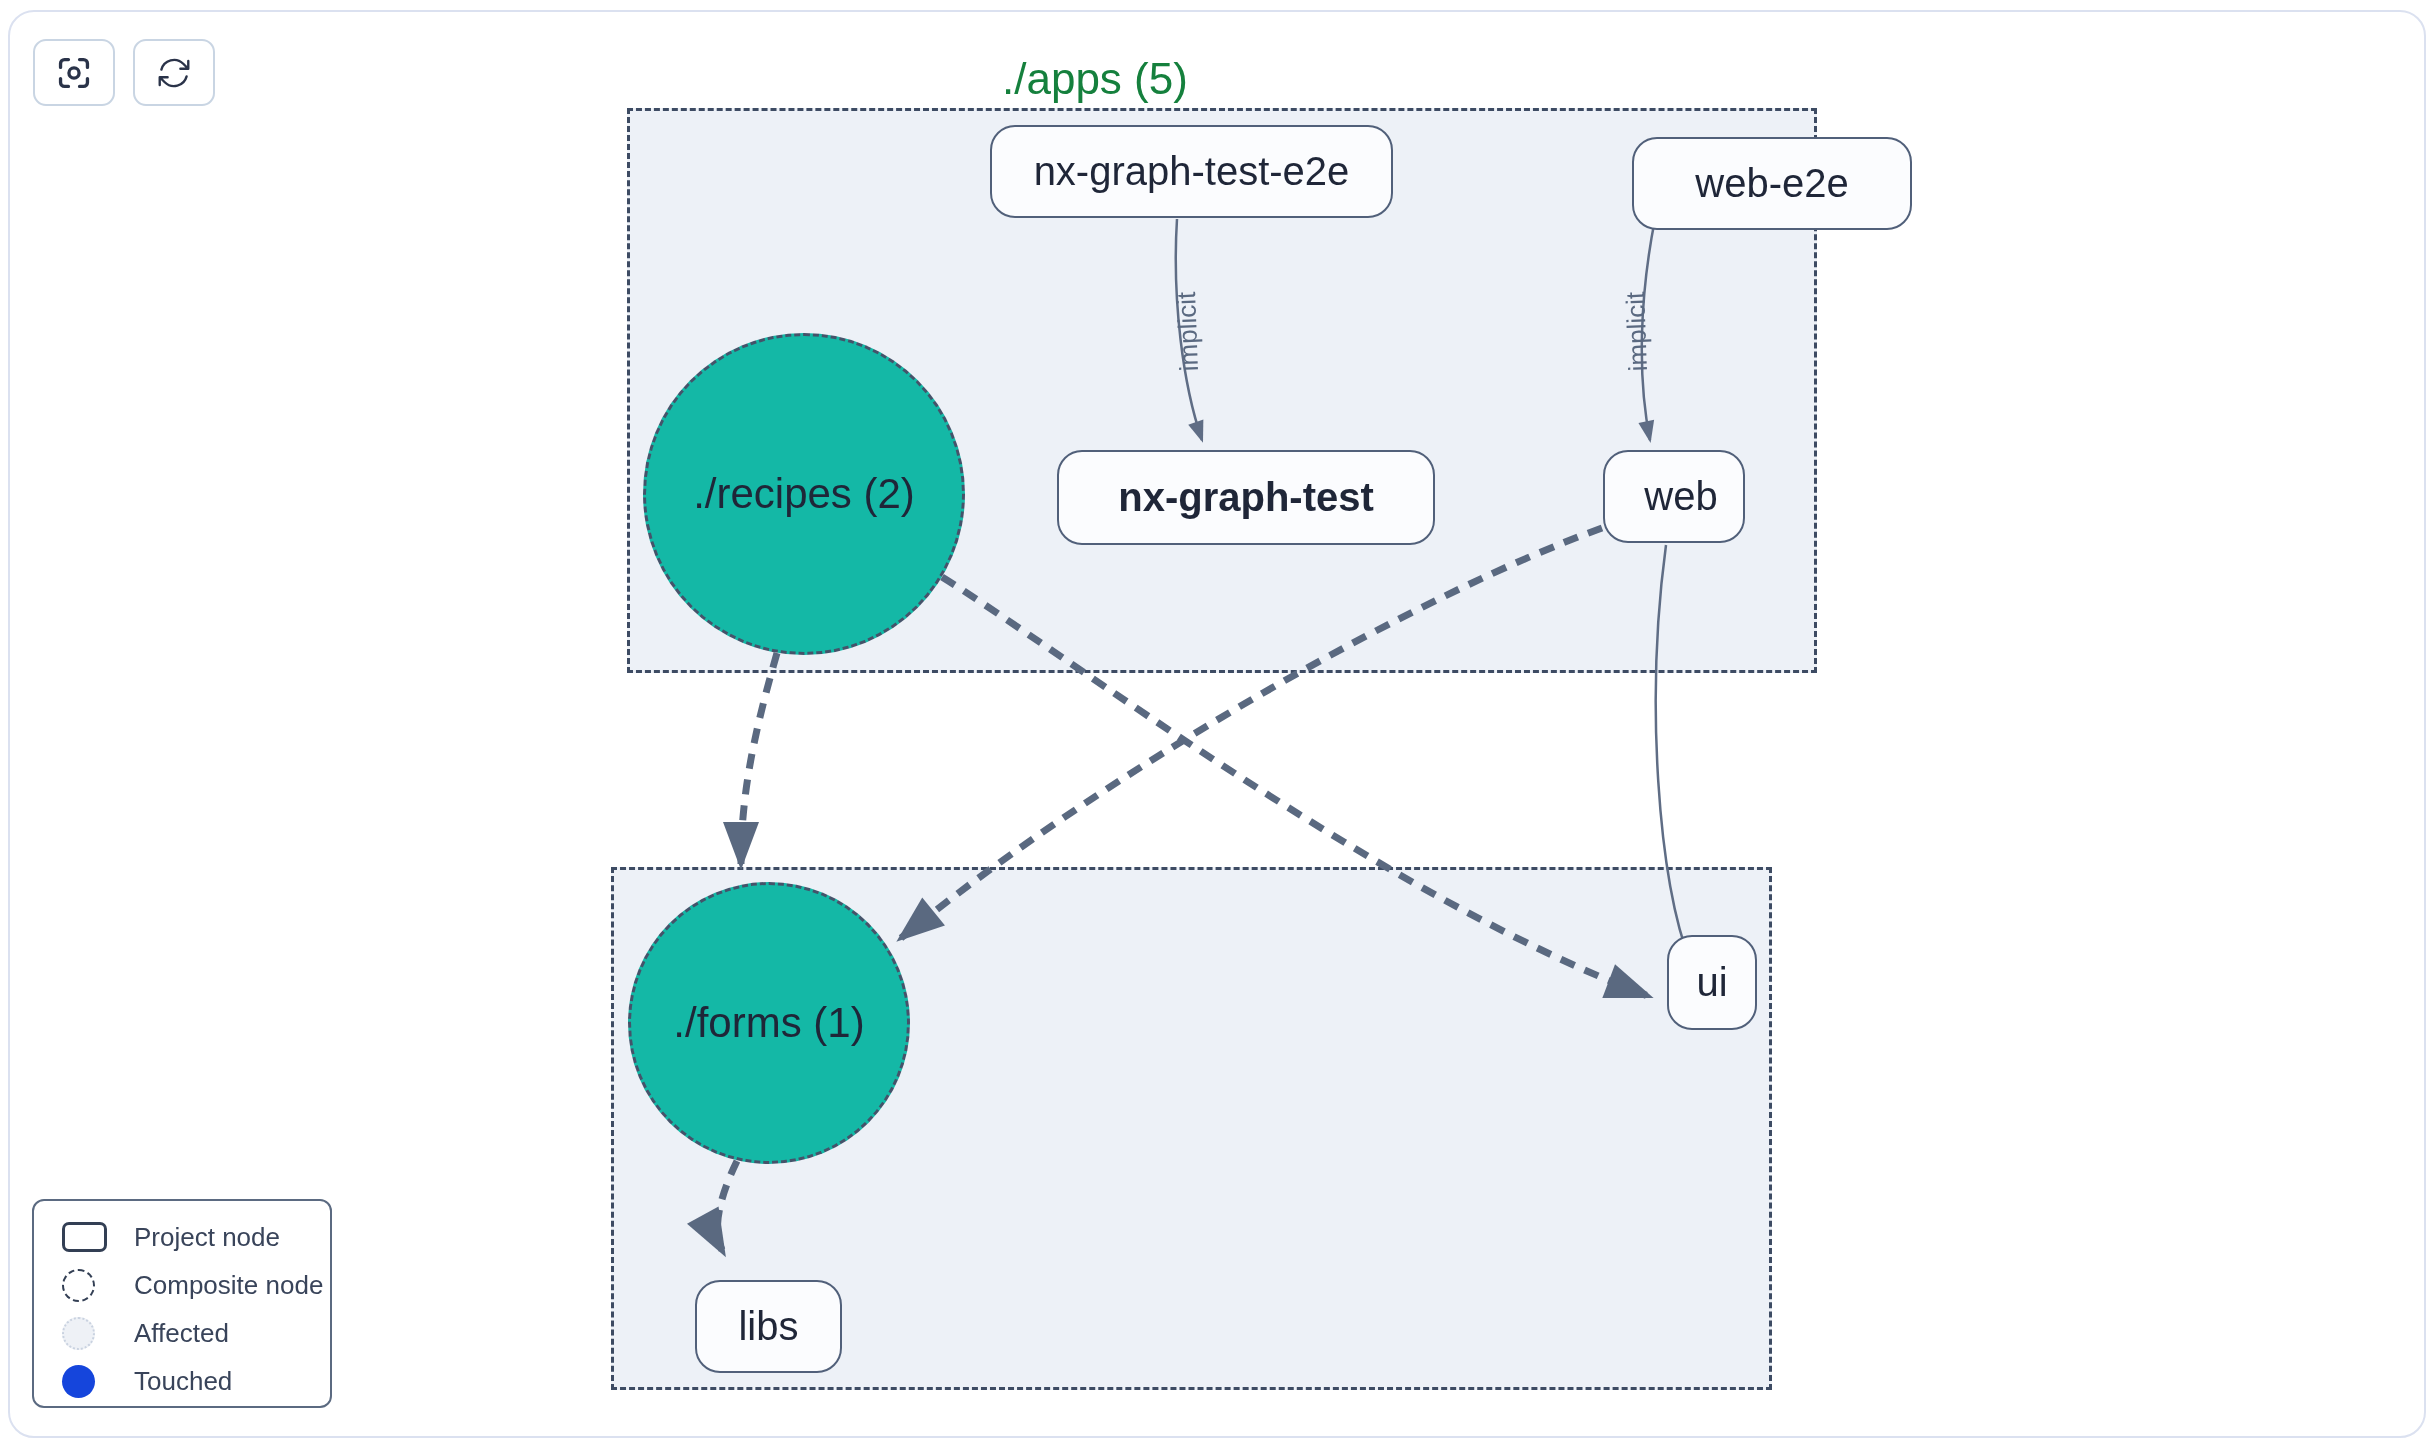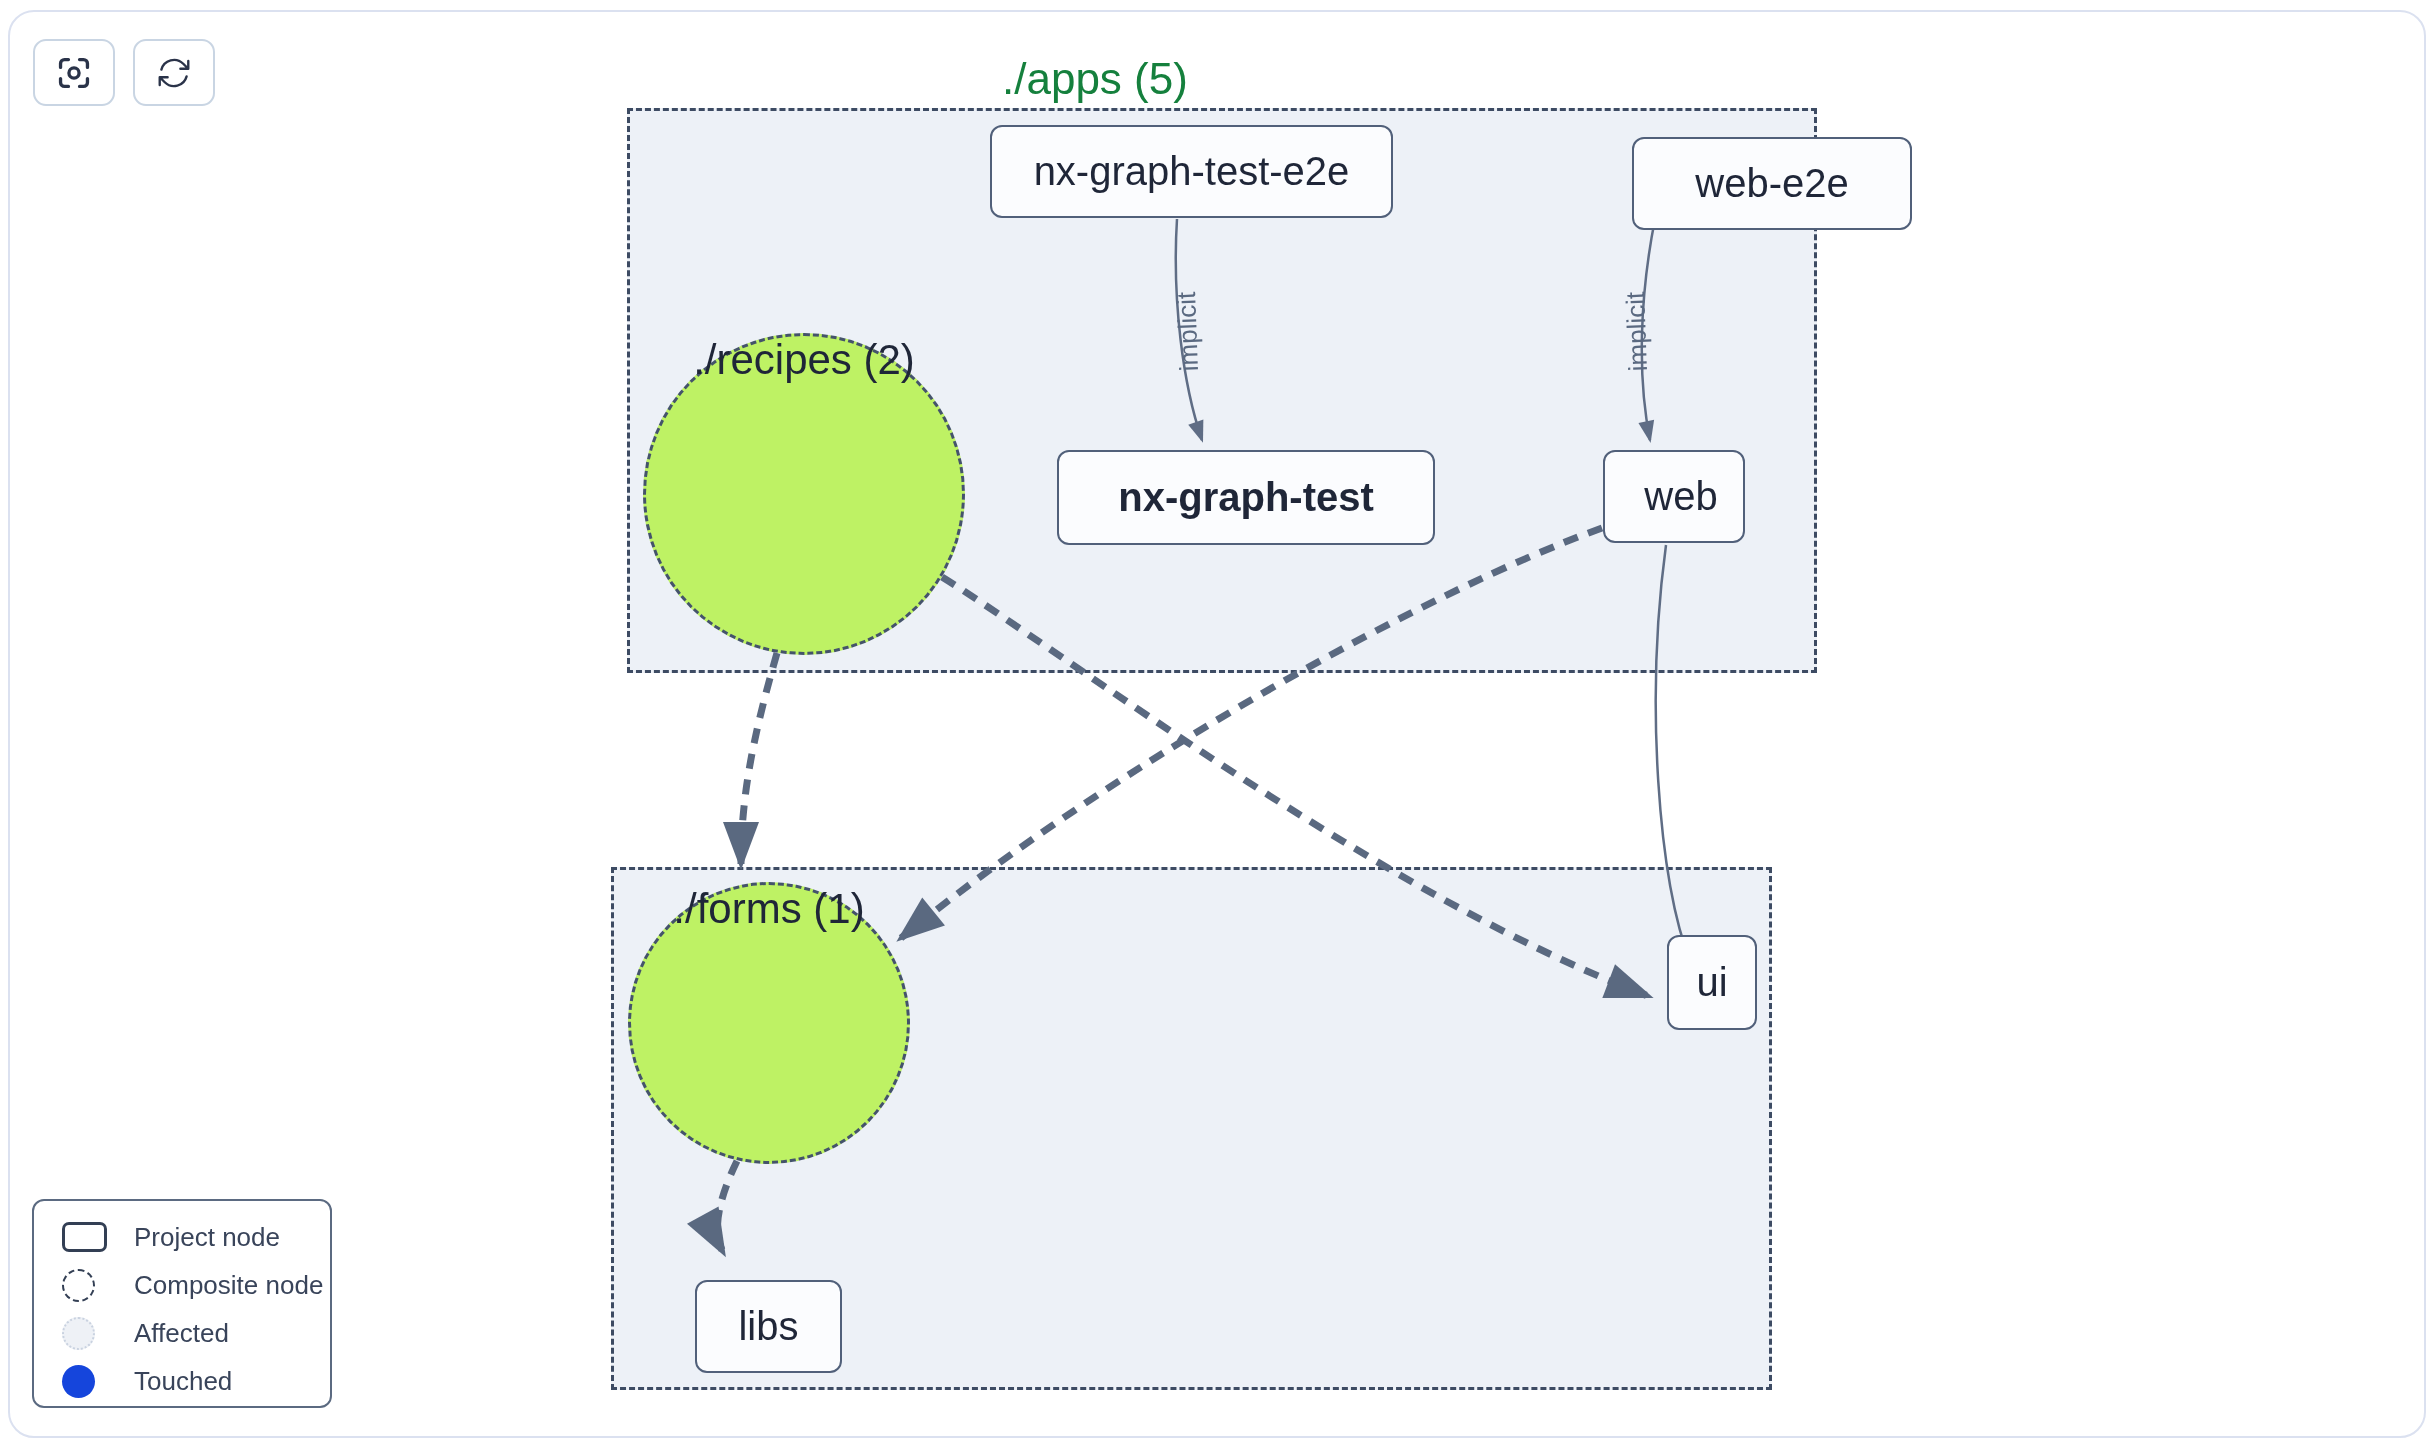--- a/index.html
+++ b/index.html
@@ -36,36 +36,36 @@
   .group-title {
     position: absolute; width: 440px; text-align: left;
     font-size: 44px; line-height: 54px; color: #15803d; white-space: nowrap;
   }
   #title-apps { left: 1002px; top: 52px; }
   #title-libs { left: 972px; top: 811px; }
 
   
   .composite {
     position: absolute; border-radius: 50%;
-    background: #bef264; border: 3px dashed #44536a;
-    display: flex; align-items: flex-start; justify-content: center;
+    background: #14b8a6; border: 3px dashed #44536a;
+    display: flex; align-items: center; justify-content: center;
     font-size: 42px; color: #1f2638; cursor: pointer; white-space: nowrap;
   }
   #composite-recipes { left: 643px; top: 333px; width: 322px; height: 322px; }
   #composite-forms  { left: 628px; top: 882px; width: 282px; height: 282px; }
 
   
   svg.edges { position: absolute; left: 0; top: 0; pointer-events: none; }
   .edge-thin  { fill: none; stroke: #5f6d85; stroke-width: 2.5; }
   .edge-thick { fill: none; stroke: #5a6980; stroke-width: 7; stroke-dasharray: 15 11; }
 
   
   .node {
     position: absolute; display: flex; align-items: center; justify-content: center;
-    background: #fbfcfe; border: 2.5px solid #51607a; border-radius: 12px;
+    background: #fbfcfe; border: 2.5px solid #51607a; border-radius: 25px;
     font-size: 40px; color: #1f2638; cursor: pointer; white-space: nowrap;
   }
   #node-nx-graph-test-e2e { left: 990px;  top: 125px; width: 403px; height: 93px; }
   #node-web-e2e           { left: 1632px; top: 125px; width: 280px; height: 93px; margin-top: 12px; }
   #node-nx-graph-test     { left: 1057px; top: 450px; width: 378px; height: 95px; font-weight: bold; }
   #node-web               { left: 1603px; top: 450px; width: 142px; height: 93px; padding-left: 14px; }
   #node-ui                { left: 1667px; top: 935px; width: 90px;  height: 95px; }
   #node-icon              { left: 695px;  top: 1280px; width: 147px; height: 93px; }
 
   

